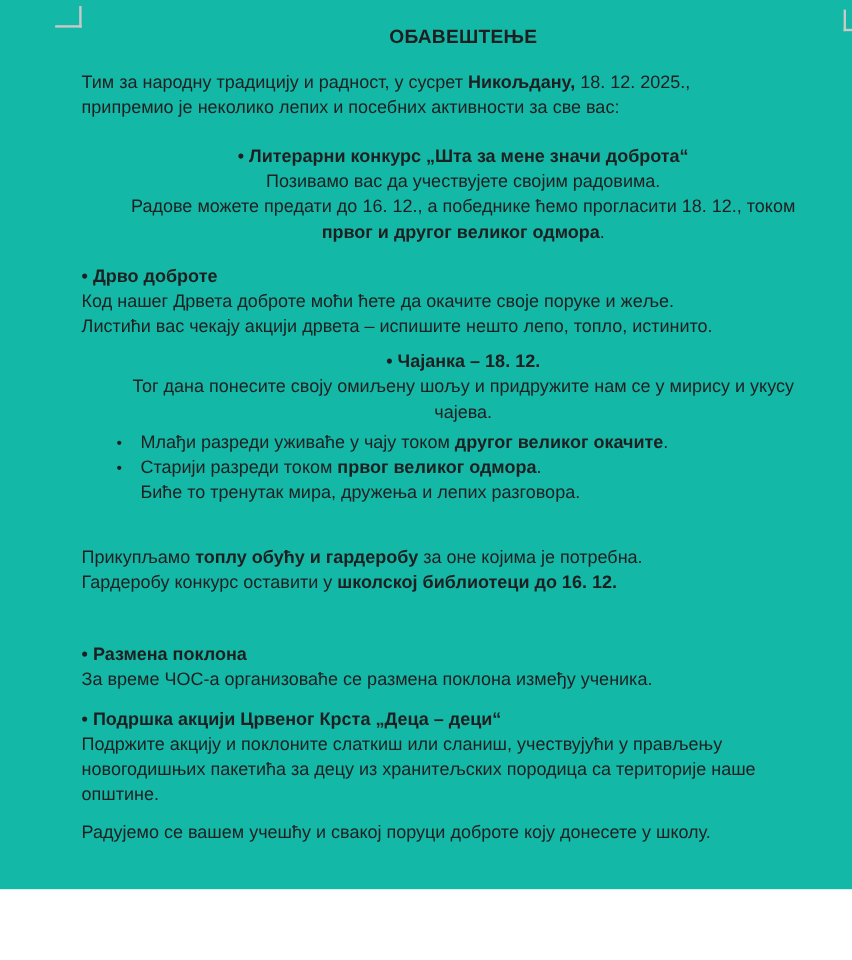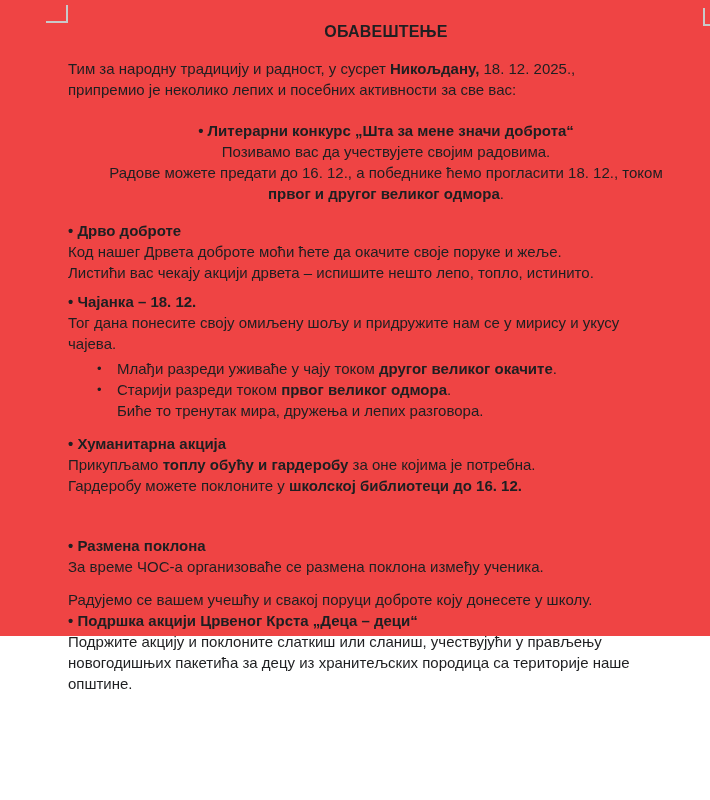--- a/index.html
+++ b/index.html
@@ -10,22 +10,22 @@
   body {
     width: 710px;
     height: 800px;
     overflow: hidden;
     font-family: "Liberation Sans", "DejaVu Sans", sans-serif;
     color: #1e1f21;
   }
   .page {
     position: relative;
     width: 710px;
-    height: 636px;
-    background: #ef4444;
+    height: 741px;
+    background: #14b8a6;
   }
   
   .corner-tl {
     position: absolute;
     left: 46px;
     top: 5px;
     width: 20px;
     height: 16px;
     border-right: 2px solid #c9c9c9;
     border-bottom: 2px solid #c9c9c9;
@@ -57,21 +57,21 @@
     font-size: 15px;
     line-height: 21px;
     margin: 0;
   }
   .blk .b { font-weight: bold; }
   
   .blk-greeting            { margin-bottom: 12px; }
   .blk-intro               { margin-bottom: 20px; }
   .blk-section-literary-contest { margin-bottom: 16px; text-align: center; }
   .blk-section-kindness-tree    { margin-bottom: 8px; }
-  .blk-section-tea-party        { margin-bottom: 4px; }
+  .blk-section-tea-party        { margin-bottom: 4px; text-align: center; }
   .blk-tea-party-schedule-list  { margin-bottom: 12px; }
   .blk-section-humanitarian     { margin-bottom: 12px; }
   .blk-section-gift-exchange    { margin-bottom: 12px; margin-top: 39px; }
   .blk-section-red-cross        { margin-bottom: 10px; }
   .blk-closing                  { margin-bottom: 0; }
   
   .li {
     position: relative;
     padding-left: 49px;
   }
@@ -94,19 +94,19 @@
     <div id="doc-body">
         <div class="blk blk-intro"><span class="">Тим за народну традицију и радност, у сусрет </span><span class="b">Никољдану,</span><span class=""> 18. 12. 2025.,</span><br><span class="">припремио је неколико лепих и посебних активности за све вас:</span></div>
         <div class="blk blk-section-literary-contest"><span class="b">• Литерарни конкурс „Шта за мене значи доброта“</span><br><span class="">Позивамо вас да учествујете својим радовима.</span><br><span class="">Радове можете предати до 16. 12., а победнике ћемо прогласити 18. 12., током</span><br><span class="b">првог и другог великог одмора</span><span class="">.</span></div>
         <div class="blk blk-section-kindness-tree"><span class="b">• Дрво доброте</span><br><span class="">Код нашег Дрвета доброте моћи ћете да окачите своје поруке и жеље.</span><br><span class="">Листићи вас чекају акцији дрвета – испишите нешто лепо, топло, истинито.</span></div>
         <div class="blk blk-section-tea-party"><span class="b">• Чајанка – 18. 12.</span><br><span class="">Тог дана понесите своју омиљену шољу и придружите нам се у мирису и укусу</span><br><span class="">чајева.</span></div>
         <div class="blk blk-tea-party-schedule-list">
           <div class="li"><span class="dot">•</span><span class="">Млађи разреди уживаће у чају током </span><span class="b">другог великог окачите</span><span class="">.</span></div>
           <div class="li"><span class="dot">•</span><span class="">Старији разреди током </span><span class="b">првог великог одмора</span><span class="">.</span></div>
           <div class="li"><span class="">Биће то тренутак мира, дружења и лепих разговора.</span></div>
         </div>
-        <div class="blk blk-section-humanitarian"><span class="b">• Хуманитарна акција</span><br><span class="">Прикупљамо </span><span class="b">топлу обућу и гардеробу</span><span class=""> за оне којима је потребна.</span><br><span class="">Гардеробу можете поклоните у </span><span class="b">школској библиотеци до 16. 12.</span><br></div>
+        <div class="blk blk-section-humanitarian"><br><span class="">Прикупљамо </span><span class="b">топлу обућу и гардеробу</span><span class=""> за оне којима је потребна.</span><br><span class="">Гардеробу конкурс оставити у </span><span class="b">школској библиотеци до 16. 12.</span><br></div>
         <div class="blk blk-section-gift-exchange"><span class="b">• Размена поклона</span><br><span class="">За време ЧОС-а организоваће се размена поклона између ученика.</span></div>
+        <div class="blk blk-section-red-cross"><span class="b">• Подршка акцији Црвеног Крста „Деца – деци“</span><br><span class="">Подржите акцију и поклоните слаткиш или сланиш, учествујући у прављењу</span><br><span class="">новогодишњих пакетића за децу из хранитељских породица са територије наше</span><br><span class="">општине.</span></div>
         <div class="blk blk-closing"><span class="">Радујемо се вашем учешћу и свакој поруци доброте коју донесете у школу.</span></div>
-        <div class="blk blk-section-red-cross"><span class="b">• Подршка акцији Црвеног Крста „Деца – деци“</span><br><span class="">Подржите акцију и поклоните слаткиш или сланиш, учествујући у прављењу</span><br><span class="">новогодишњих пакетића за децу из хранитељских породица са територије наше</span><br><span class="">општине.</span></div>
       </div>
   </div>
 </div>
 
 </body></html>

